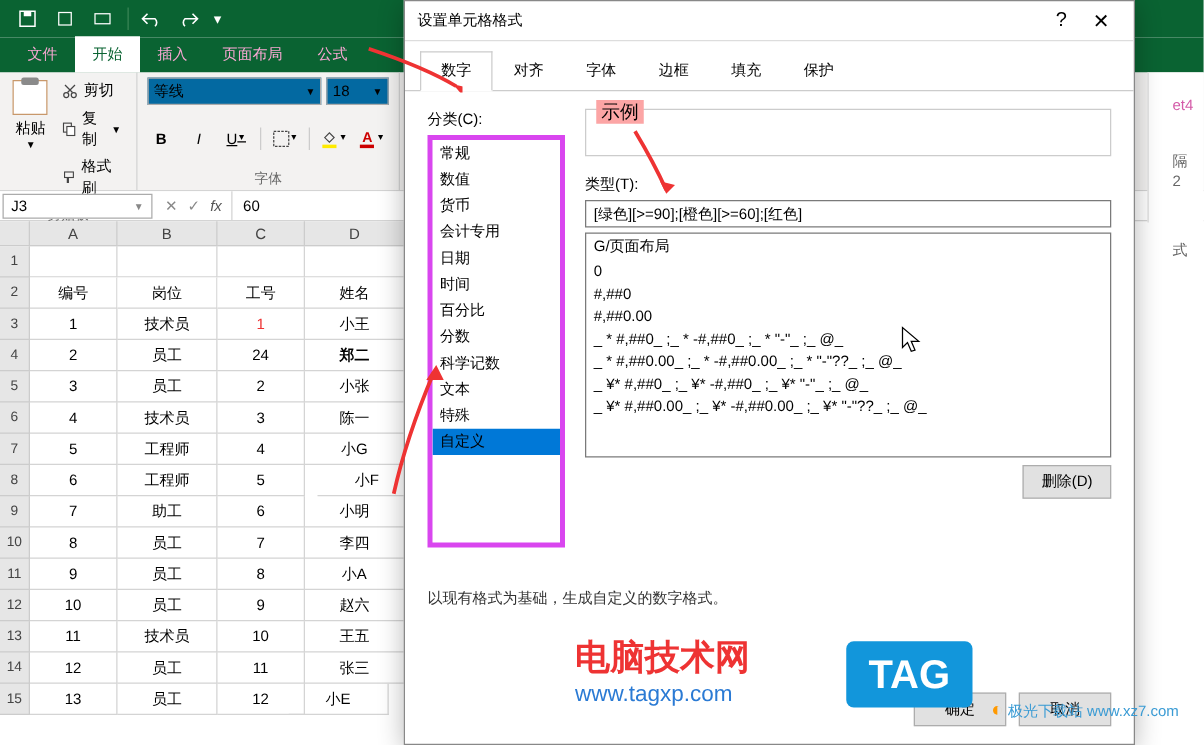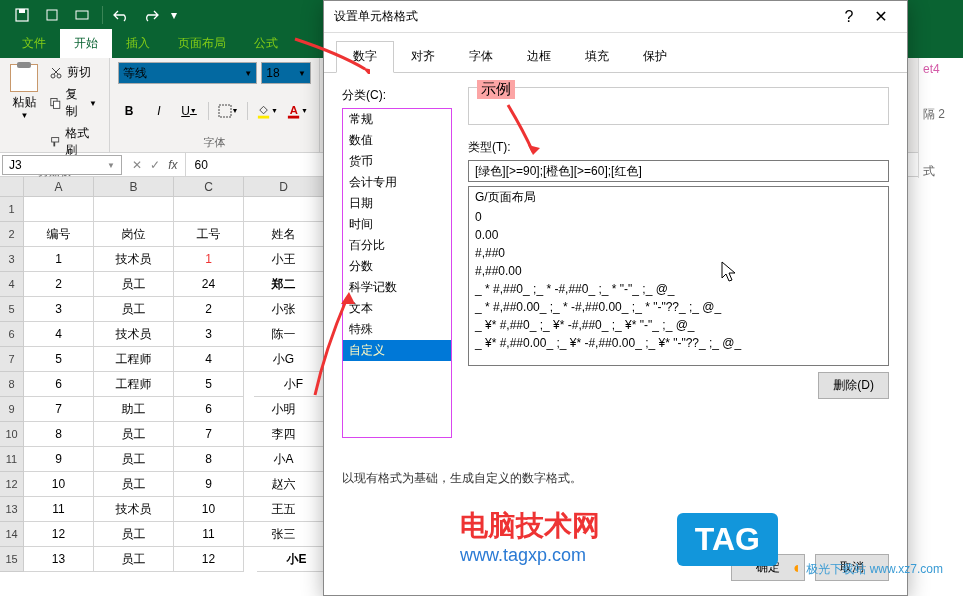--- a/index.html
+++ b/index.html
@@ -1,21 +1,21 @@
 <!DOCTYPE html>
 <html><head>
 <meta charset="utf-8">
 <style>
 *{box-sizing:border-box;margin:0;padding:0;font-family:"Microsoft YaHei",Arial,sans-serif;font-size:12px}
 body{background:#fff;width:963px;height:596px;overflow:hidden;position:relative}
 .titlebar{height:30px;background:#0a6332;display:flex;align-items:center;padding:0 8px;color:#fff}
 .qat-btn{width:28px;height:24px;display:flex;align-items:center;justify-content:center;color:#fff;margin-right:2px}
 .qat-sep{width:1px;height:18px;background:#3a8556;margin:0 4px}
 .ribbon-tabs{height:28px;background:#0a6332;display:flex;align-items:flex-end;padding-left:8px}
-.rtab{padding:6px 14px;color:#84cc16;cursor:pointer}
+.rtab{padding:6px 14px;color:#f9a8d4;cursor:pointer}
 .rtab.active{background:#fff;color:#0a6332}
 .ribbon{height:95px;background:#f3f2f1;border-bottom:1px solid #d4d4d4;display:flex}
 .rgroup{border-right:1px solid #d4d4d4;padding:4px 8px 2px;display:flex;flex-direction:column;justify-content:space-between}
 .rgroup-label{text-align:center;color:#666;font-size:11px;padding-top:2px}
 .clipboard{width:110px}
 .clip-row{display:flex}
 .paste-btn{width:36px;text-align:center;padding:2px}
 .paste-icon{width:28px;height:28px;background:#fff;border:1px solid #c8986b;margin:0 auto 2px;position:relative}
 .paste-icon::before{content:"";position:absolute;top:-3px;left:6px;width:14px;height:6px;background:#8a8a8a;border-radius:2px}
 .clip-btns{margin-left:4px}
@@ -41,40 +41,40 @@
 .cell.hdr{background:#fff;font-weight:normal}
 .dialog{position:absolute;top:0;left:323px;width:585px;height:596px;background:#fff;border:1px solid #888;box-shadow:0 4px 20px rgba(0,0,0,0.3);z-index:100}
 .dlg-title{height:32px;display:flex;align-items:center;justify-content:space-between;padding:0 10px;border-bottom:1px solid #ddd}
 .dlg-close{width:32px;height:32px;display:flex;align-items:center;justify-content:center;font-size:16px}
 .dlg-tabs{display:flex;padding:8px 12px 0;border-bottom:1px solid #ccc}
 .dtab{padding:6px 16px;border:1px solid transparent;cursor:pointer}
 .dtab.active{border:1px solid #ccc;border-bottom:1px solid #fff;background:#fff;margin-bottom:-1px}
 .dlg-body{padding:14px 18px;display:flex;gap:16px}
 .cat-col{width:110px}
 .cat-label{margin-bottom:4px}
-.cat-list{border:1px solid #d946ef;height:330px;overflow:auto;background:#fff}
+.cat-list{border:4px solid #d946ef;height:330px;overflow:auto;background:#fff}
 .cat-item{padding:2px 6px;cursor:pointer}
-.cat-item.sel{background:#0078d7;color:#fef9c3}
+.cat-item.sel{background:#0078d7;color:#000000}
 .right-col{flex:1}
 .sample-box{border:1px solid #ccc;height:38px;margin-bottom:14px;position:relative;padding:6px 10px}
 .sample-lbl{position:absolute;top:-8px;left:8px;background:#fca5a5;padding:0 4px;font-size:15px}
 .type-input{width:100%;border:1px solid #7a7a7a;height:22px;padding:0 6px;margin-bottom:4px}
 .type-list{border:1px solid #7a7a7a;height:180px;overflow-y:scroll;background:#fff}
 .type-item{padding:2px 6px}
 .del-btn{float:right;margin-top:6px;padding:4px 14px;border:1px solid #adadad;background:#e1e1e1}
 .hint{clear:both;padding:18px 18px 0;color:#333}
 .dlg-buttons{position:absolute;bottom:14px;right:18px;display:flex;gap:10px}
 .dlg-btn{padding:4px 24px;border:1px solid #adadad;background:#e1e1e1}
 .arrow{position:absolute;z-index:200;pointer-events:none}
 .watermark{position:absolute;bottom:30px;left:460px;z-index:150}
 .wm-text{color:#e33;font-size:28px;font-weight:bold}
 .wm-url{color:#2a7ad4;font-size:18px}
 .tag-badge{position:absolute;bottom:30px;right:185px;background:#1296db;color:#fff;font-size:32px;font-weight:bold;padding:8px 18px;border-radius:6px;z-index:150}
 .jg-logo{position:absolute;bottom:18px;right:20px;z-index:150;font-size:13px;color:#3a9bd4}
-.right-strip{position:absolute;right:0;top:58px;width:45px;height:120px;background:#fff;z-index:50;border-left:1px solid #ddd;padding:4px;color:#666;font-size:11px}
+.right-strip{position:absolute;right:0;top:58px;width:45px;height:120px;background:#fff;z-index:50;border-left:1px solid #ddd;padding:19px;color:#666;font-size:11px}
 .cursor{position:absolute;z-index:300;pointer-events:none}
 </style>
 </head>
 <body>
 
 <div class="titlebar">
   <div class="qat-btn">
       <svg width="16" height="16" viewBox="0 0 16 16">
         <rect x="2" y="2" width="12" height="12" fill="none" stroke="#fff" stroke-width="1.2"></rect>
         <rect x="5" y="2" width="6" height="4" fill="#fff"></rect>
@@ -288,21 +288,21 @@
           <div class="cell" style="left: 70px; top: 300px; width: 80px;">技术员</div>
           <div class="cell" style="left: 150px; top: 300px; width: 70px;">10</div>
           <div class="cell" style="left: 220px; top: 300px; width: 80px;">王五</div>
           <div class="cell" style="left: 0px; top: 325px; width: 70px;">12</div>
           <div class="cell" style="left: 70px; top: 325px; width: 80px;">员工</div>
           <div class="cell" style="left: 150px; top: 325px; width: 70px;">11</div>
           <div class="cell" style="left: 220px; top: 325px; width: 80px;">张三</div>
           <div class="cell" style="left: 0px; top: 350px; width: 70px;">13</div>
           <div class="cell" style="left: 70px; top: 350px; width: 80px;">员工</div>
           <div class="cell" style="left: 150px; top: 350px; width: 70px;">12</div>
-          <div class="cell" style="left: 233px; top: 350px; width: 80px; font-weight: bold;">小E</div>
+          <div class="cell" style="left: 207px; top: 350px; width: 80px;">小E</div>
         </div>
     </div>
   </div>
 </div>
 
 <div class="right-strip">
   <div style="color:#d45ba8">et4</div>
   <div style="margin-top:30px">隔 2</div>
   <div style="margin-top:40px">式</div>
 </div>
@@ -343,21 +343,20 @@
     </div>
     <div class="right-col">
       <div class="sample-box">
         <span class="sample-lbl">示例</span>
       </div>
       <div style="margin-bottom:4px">类型(T):</div>
       <input class="type-input" value="[绿色][&gt;=90];[橙色][&gt;=60];[红色]" style="">
       <div class="type-list" id="typelist">
           <div class="type-item">G/页面布局</div>
           <div class="type-item">0</div>
-          <div class="type-item">0.00</div>
           <div class="type-item">#,##0</div>
           <div class="type-item">#,##0.00</div>
           <div class="type-item">_ * #,##0_ ;_ * -#,##0_ ;_ * "-"_ ;_ @_ </div>
           <div class="type-item">_ * #,##0.00_ ;_ * -#,##0.00_ ;_ * "-"??_ ;_ @_ </div>
           <div class="type-item">_ ¥* #,##0_ ;_ ¥* -#,##0_ ;_ ¥* "-"_ ;_ @_ </div>
           <div class="type-item">_ ¥* #,##0.00_ ;_ ¥* -#,##0.00_ ;_ ¥* "-"??_ ;_ @_ </div>
         </div>
       <button class="del-btn">删除(D)</button>
     </div>
   </div>

